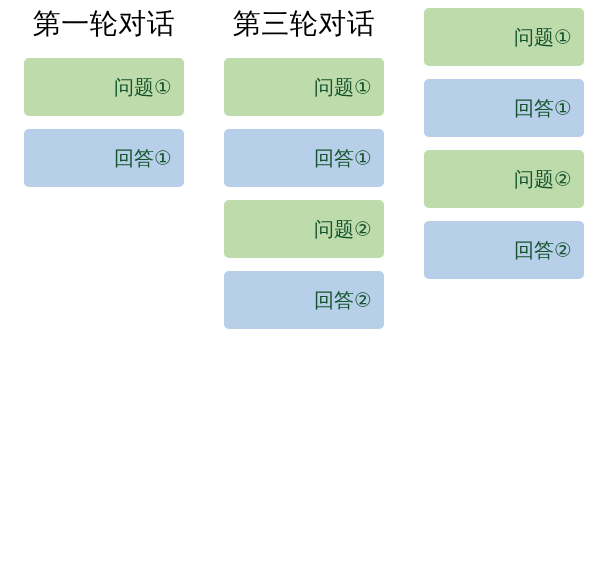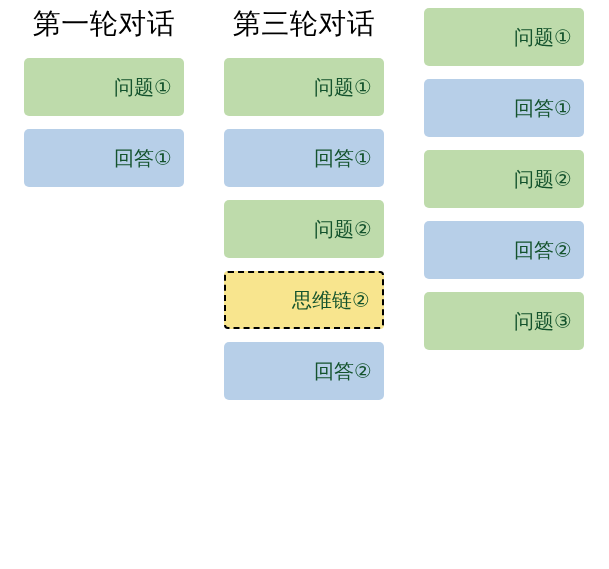--- a/index.html
+++ b/index.html
@@ -81,23 +81,20 @@
   </div>
 
   <div class="box box-answer">
     <span class="box-label">回答①</span>
   </div>
 
   <div class="box box-question">
     <span class="box-label">问题②</span>
   </div>
 
-  <div class="box box-cot">
-    <span class="box-label">思维链②</span>
-  </div>
 
   <div class="box box-answer">
     <span class="box-label">回答②</span>
   </div>
 </div>
   </section>
 
   <section class="col">
     <div class="boxes">
   <div class="box box-question">
@@ -109,20 +106,17 @@
   </div>
 
   <div class="box box-question">
     <span class="box-label">问题②</span>
   </div>
 
   <div class="box box-answer">
     <span class="box-label">回答②</span>
   </div>
 
-  <div class="box box-question">
-    <span class="box-label">问题③</span>
-  </div>
 
 
 </div>
   </section>
 </div>
 
 </body></html>

